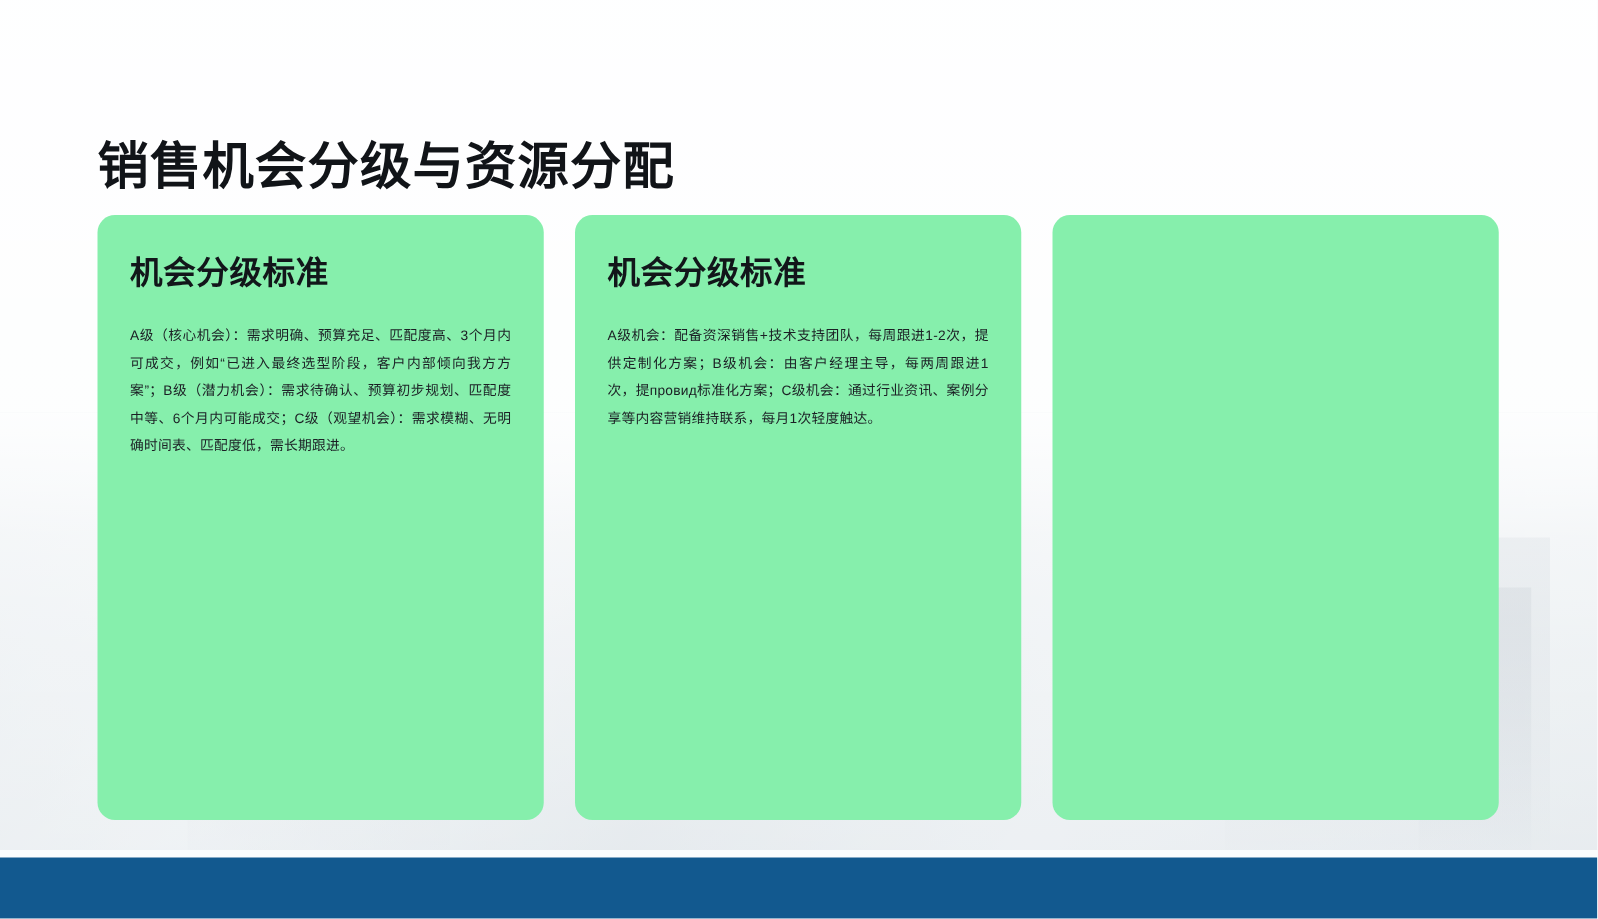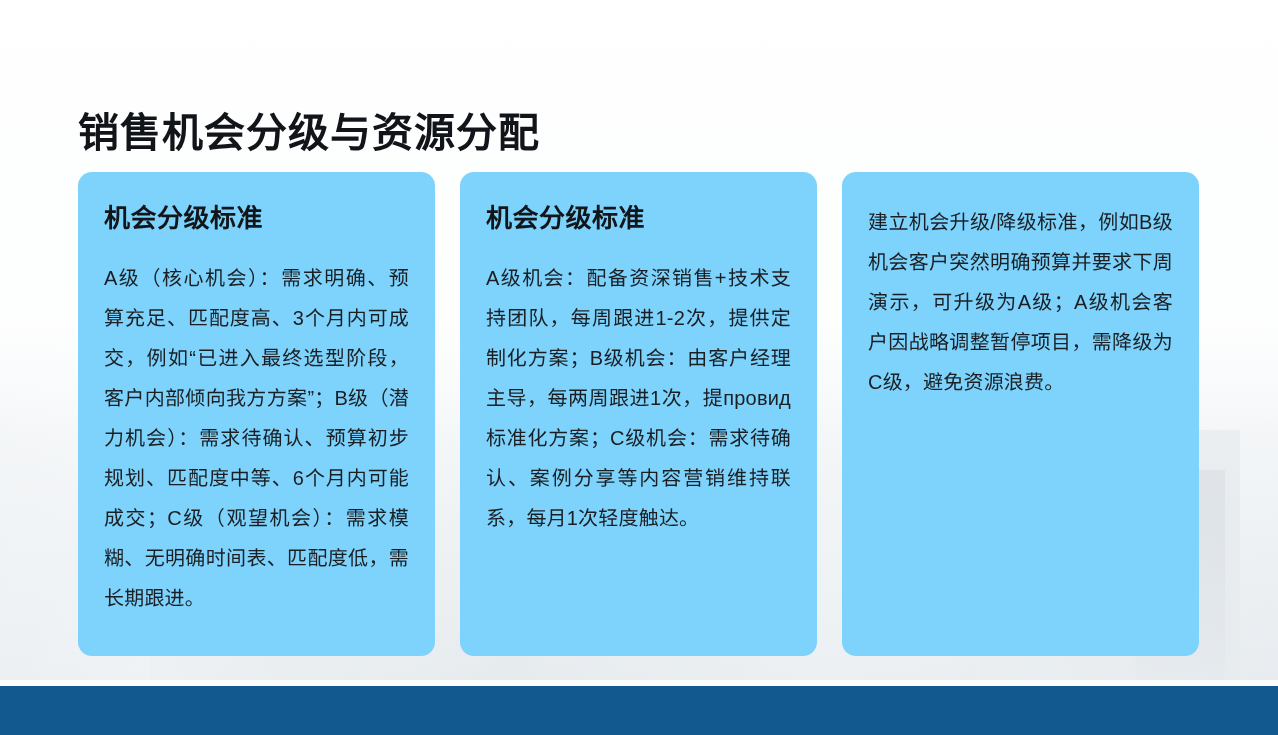--- a/index.html
+++ b/index.html
@@ -86,35 +86,35 @@
     position: absolute;
     left: 78px;
     top: 172px;
     width: 1122px;
     display: flex;
     gap: 25px;
   }
   .card {
     width: 357px;
     height: 484px;
-    background: #7dd3fc;
+    background: #86efac;
     border-radius: 14px;
     box-sizing: border-box;
     padding: 30px 26px 24px 26px;
   }
   .card-title {
     font-size: 26px;
     line-height: 1.3;
     font-weight: 600;
     color: #12161a;
     margin: 0 0 22px 0;
     letter-spacing: 0.5px;
   }
   .card-body {
-    font-size: 20px;
+    font-size: 11px;
     line-height: 2.0;
     color: #1b1f24;
     text-align: justify;
     white-space: pre-wrap;
     letter-spacing: 0.2px;
   }
   .card-2 .card-body, .card-3 .card-body { line-height: 2.0; }
 
   .footer-bar {
     position: absolute;
@@ -137,21 +137,20 @@
 
   <h1 class="slide-title">销售机会分级与资源分配</h1>
 
   <div class="cards">
     <div class="card card-1">
       <div class="card-title">机会分级标准</div>
       <div class="card-body">A级（核心机会）：需求明确、预算充足、匹配度高、3个月内可成交，例如“已进入最终选型阶段，客户内部倾向我方方案”；B级（潜力机会）：需求待确认、预算初步规划、匹配度中等、6个月内可能成交；C级（观望机会）：需求模糊、无明确时间表、匹配度低，需长期跟进。</div>
     </div>
     <div class="card card-2">
       <div class="card-title">机会分级标准</div>
-      <div class="card-body">A级机会：配备资深销售+技术支持团队，每周跟进1-2次，提供定制化方案；B级机会：由客户经理主导，每两周跟进1次，提провид标准化方案；C级机会：需求待确认、案例分享等内容营销维持联系，每月1次轻度触达。</div>
+      <div class="card-body">A级机会：配备资深销售+技术支持团队，每周跟进1-2次，提供定制化方案；B级机会：由客户经理主导，每两周跟进1次，提провид标准化方案；C级机会：通过行业资讯、案例分享等内容营销维持联系，每月1次轻度触达。</div>
     </div>
     <div class="card card-3">
-      <div class="card-body">建立机会升级/降级标准，例如B级机会客户突然明确预算并要求下周演示，可升级为A级；A级机会客户因战略调整暂停项目，需降级为C级，避免资源浪费。</div>
     </div>
   </div>
 
   <div class="footer-bar"></div>
 </div>
 
 </body></html>

